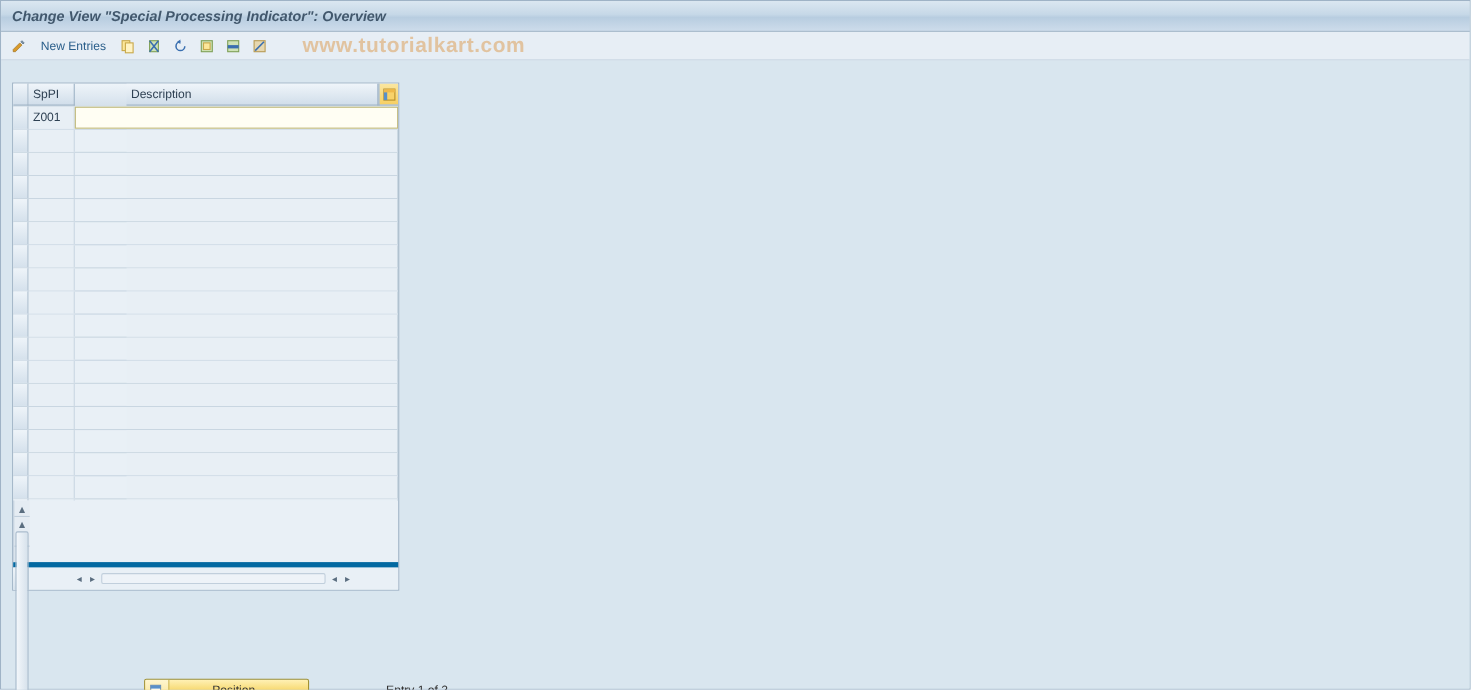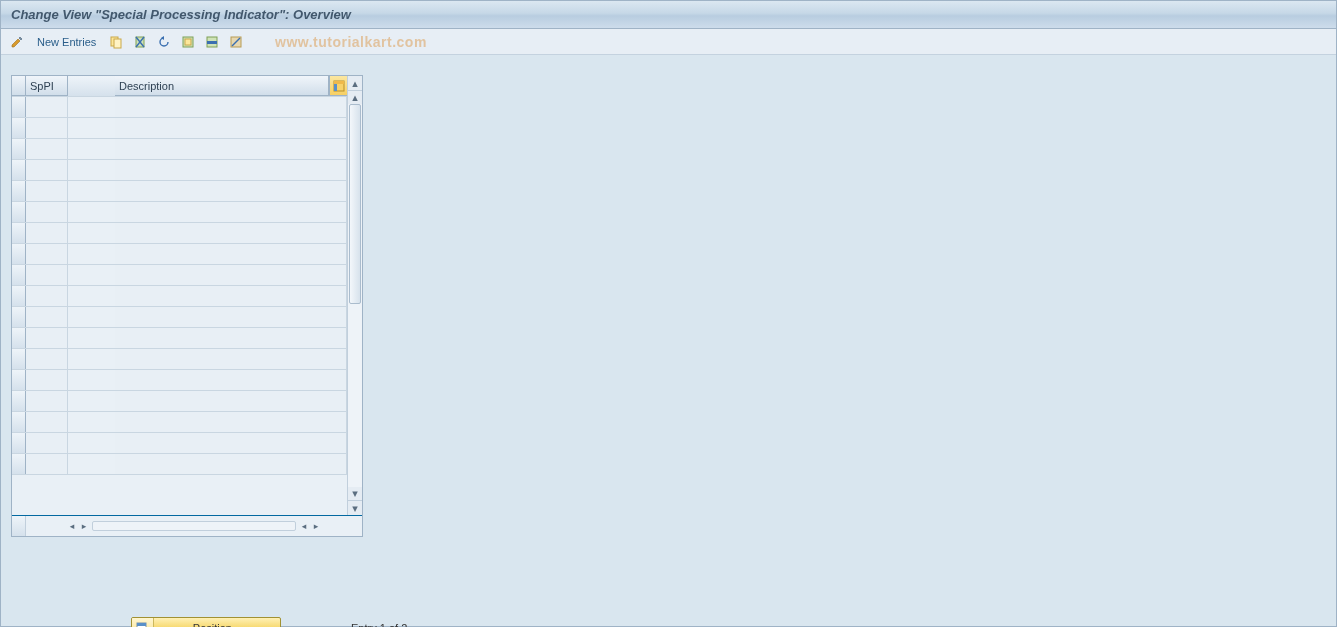--- a/index.html
+++ b/index.html
@@ -49,21 +49,21 @@
   }
   .tb-text-btn {
     padding: 0 6px; height: 20px; line-height: 20px;
     color: #2a5e8a; cursor: pointer;
     border-radius: 2px;
   }
   .watermark {
     position: absolute;
     left: 274px; top: 0; bottom: 0;
     display: flex; align-items: center;
-    font-size: 14px; font-weight: bold;
+    font-size: 19px; font-weight: bold;
     color: rgba(220,160,90,0.55);
     letter-spacing: 0.5px;
     pointer-events: none;
   }
   
   .content {
     position: relative;
     background: #d9e6ef;
     height: calc(100% - 54px);
   }
@@ -72,23 +72,23 @@
     left: 10px; top: 20px;
     width: 352px; height: 462px;
     background: #e9f0f6;
     border: 1px solid #9fb3c6;
     display: flex;
     flex-direction: column;
   }
   .grid {
     flex: 1;
     display: flex;
-    flex-direction: row;
+    flex-direction: column;
     min-height: 0;
-    border-bottom: 1px solid #0369a1;
+    border-bottom: 5px solid #0369a1;
   }
   .grid-body {
     flex: 1;
     overflow: hidden;
   }
   .grid-row {
     display: flex; height: 21px;
     border-bottom: 1px solid #c9d6e1;
   }
   .grid-header { background: linear-gradient(#eef4f9, #d5e1ec); }
@@ -272,20 +272,25 @@
             <div class="col-corner">
               <svg width="12" height="12" viewBox="0 0 12 12">
                   <rect x="1" y="1" width="10" height="10" fill="#f8d26a" stroke="#b78f2a"></rect>
                   <rect x="1" y="1" width="3" height="10" fill="#5a90c8"></rect>
                   <rect x="1" y="1" width="10" height="3" fill="#efb94b"></rect>
                 </svg>
             </div>
           </div>
 
           <div id="rows-container">
+              <div class="grid-row row-input">
+                <div class="cell col-handle"></div>
+                <div class="cell col-sppi">Z001</div>
+                <div class="cell col-desc editable"></div>
+              </div>
               <div class="grid-row">
                 <div class="cell col-handle"></div>
                 <div class="cell col-sppi"></div>
                 <div class="cell col-desc"></div>
               </div>
               <div class="grid-row">
                 <div class="cell col-handle"></div>
                 <div class="cell col-sppi"></div>
                 <div class="cell col-desc"></div>
               </div>

